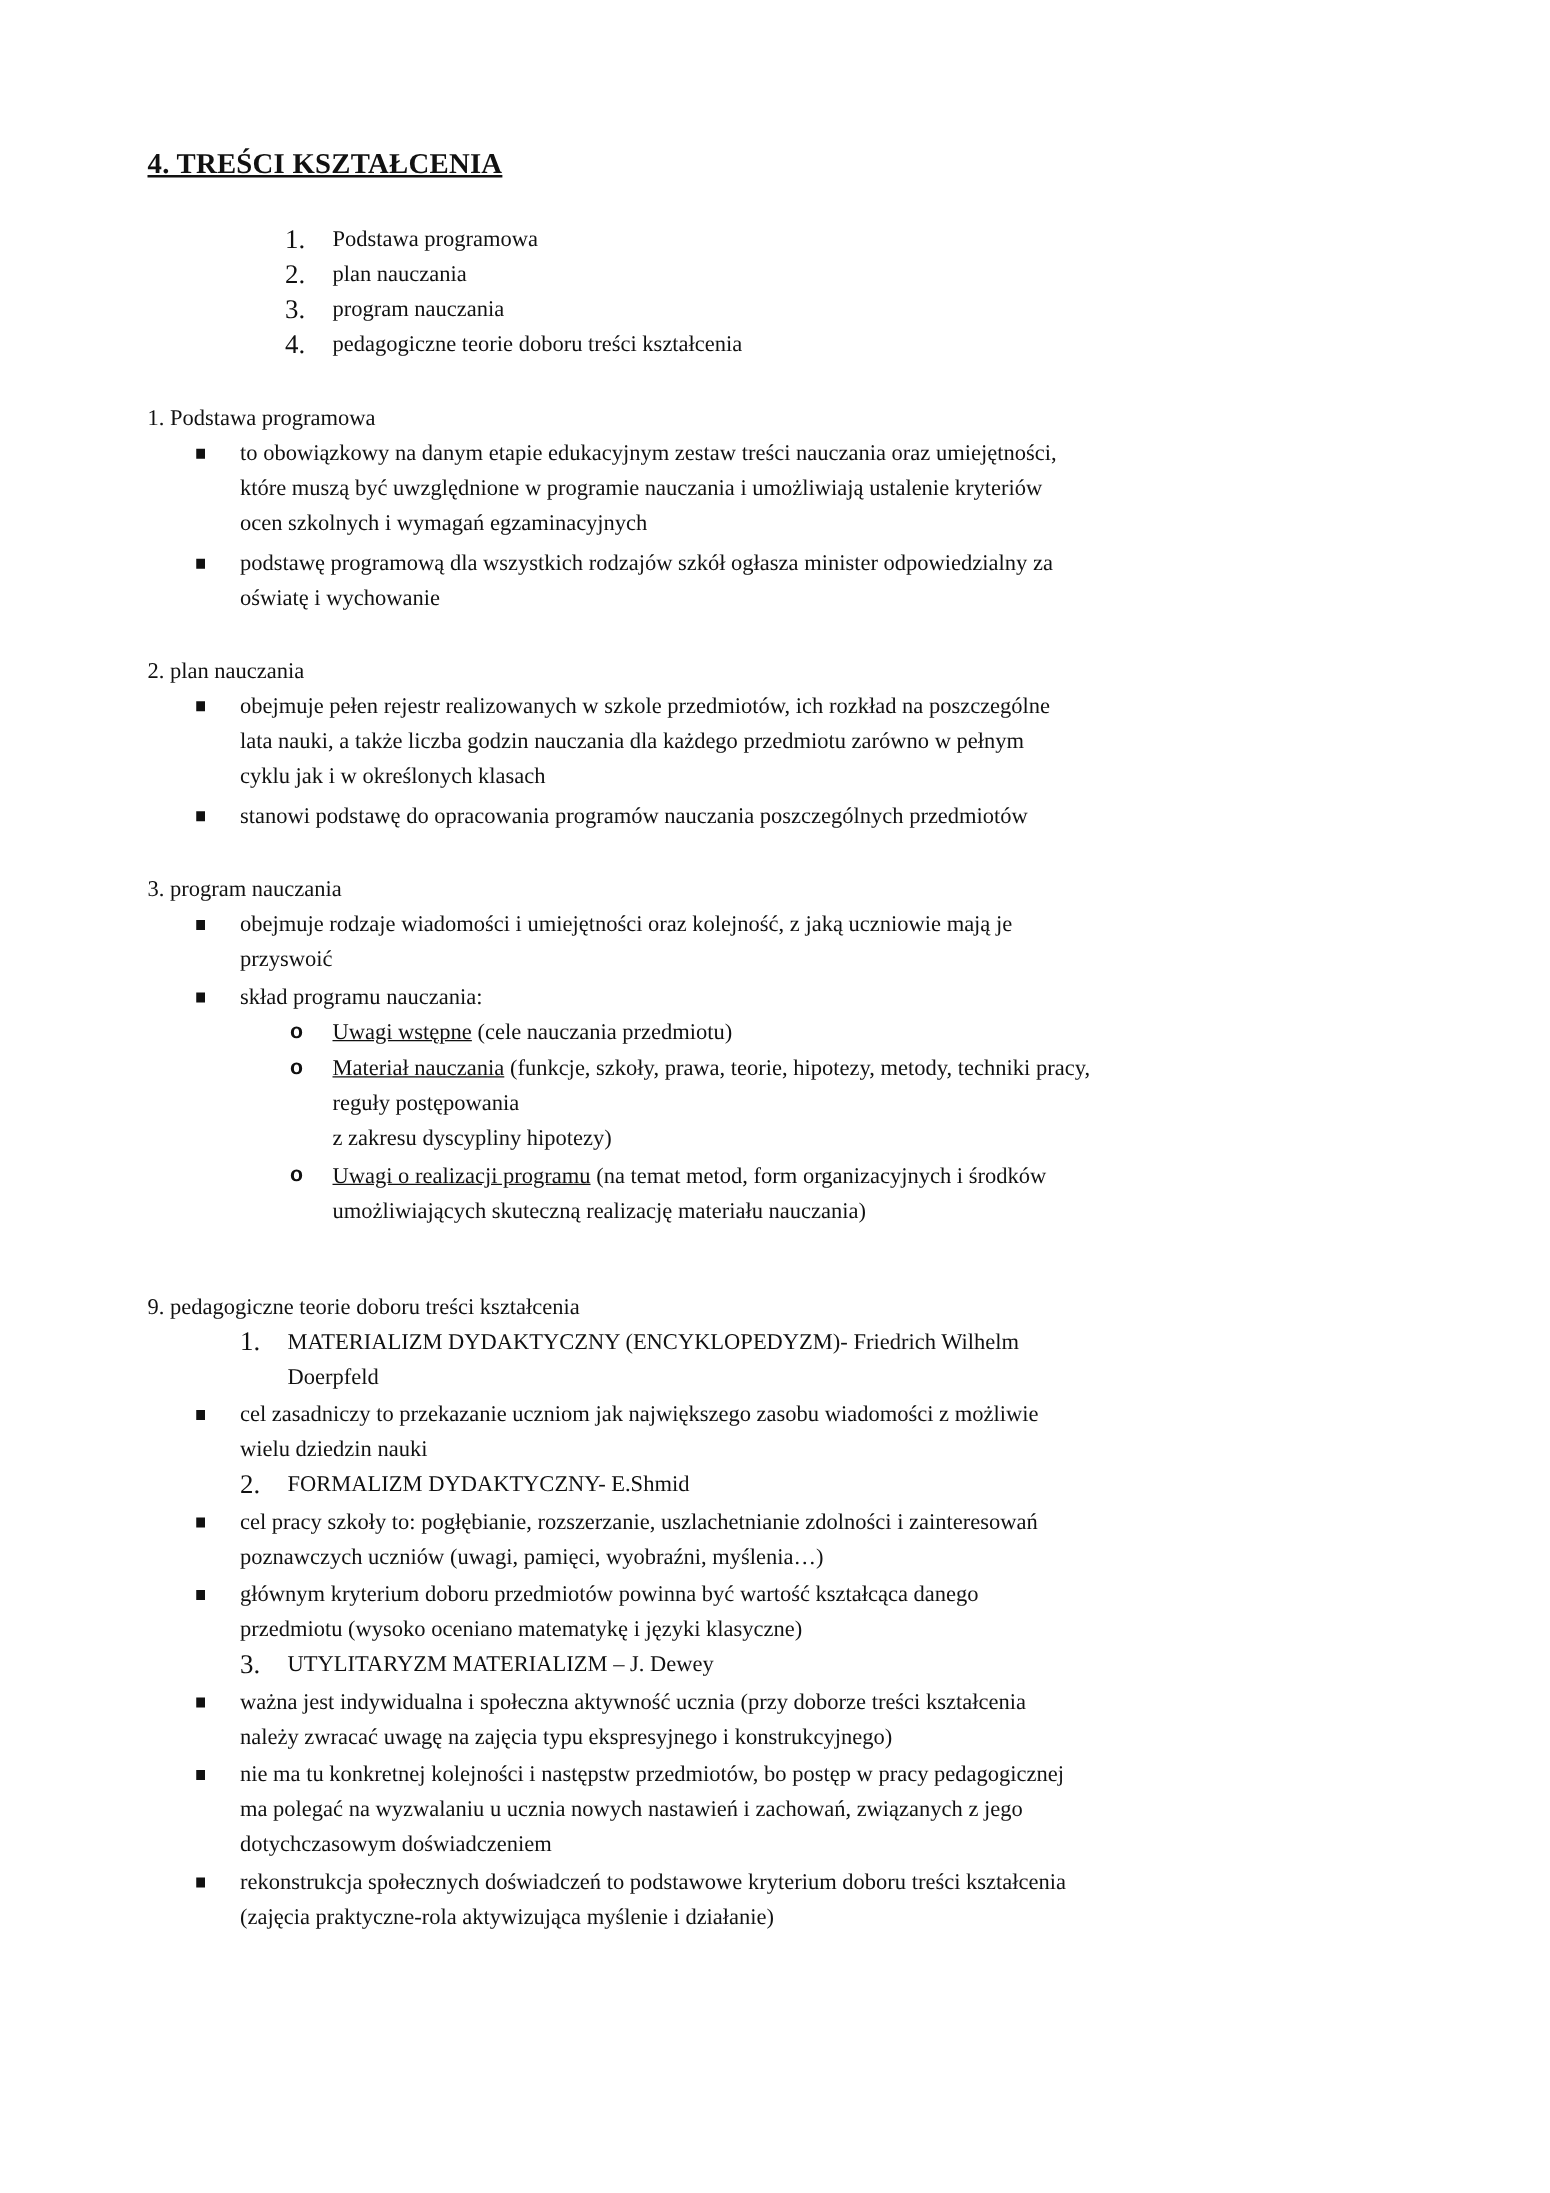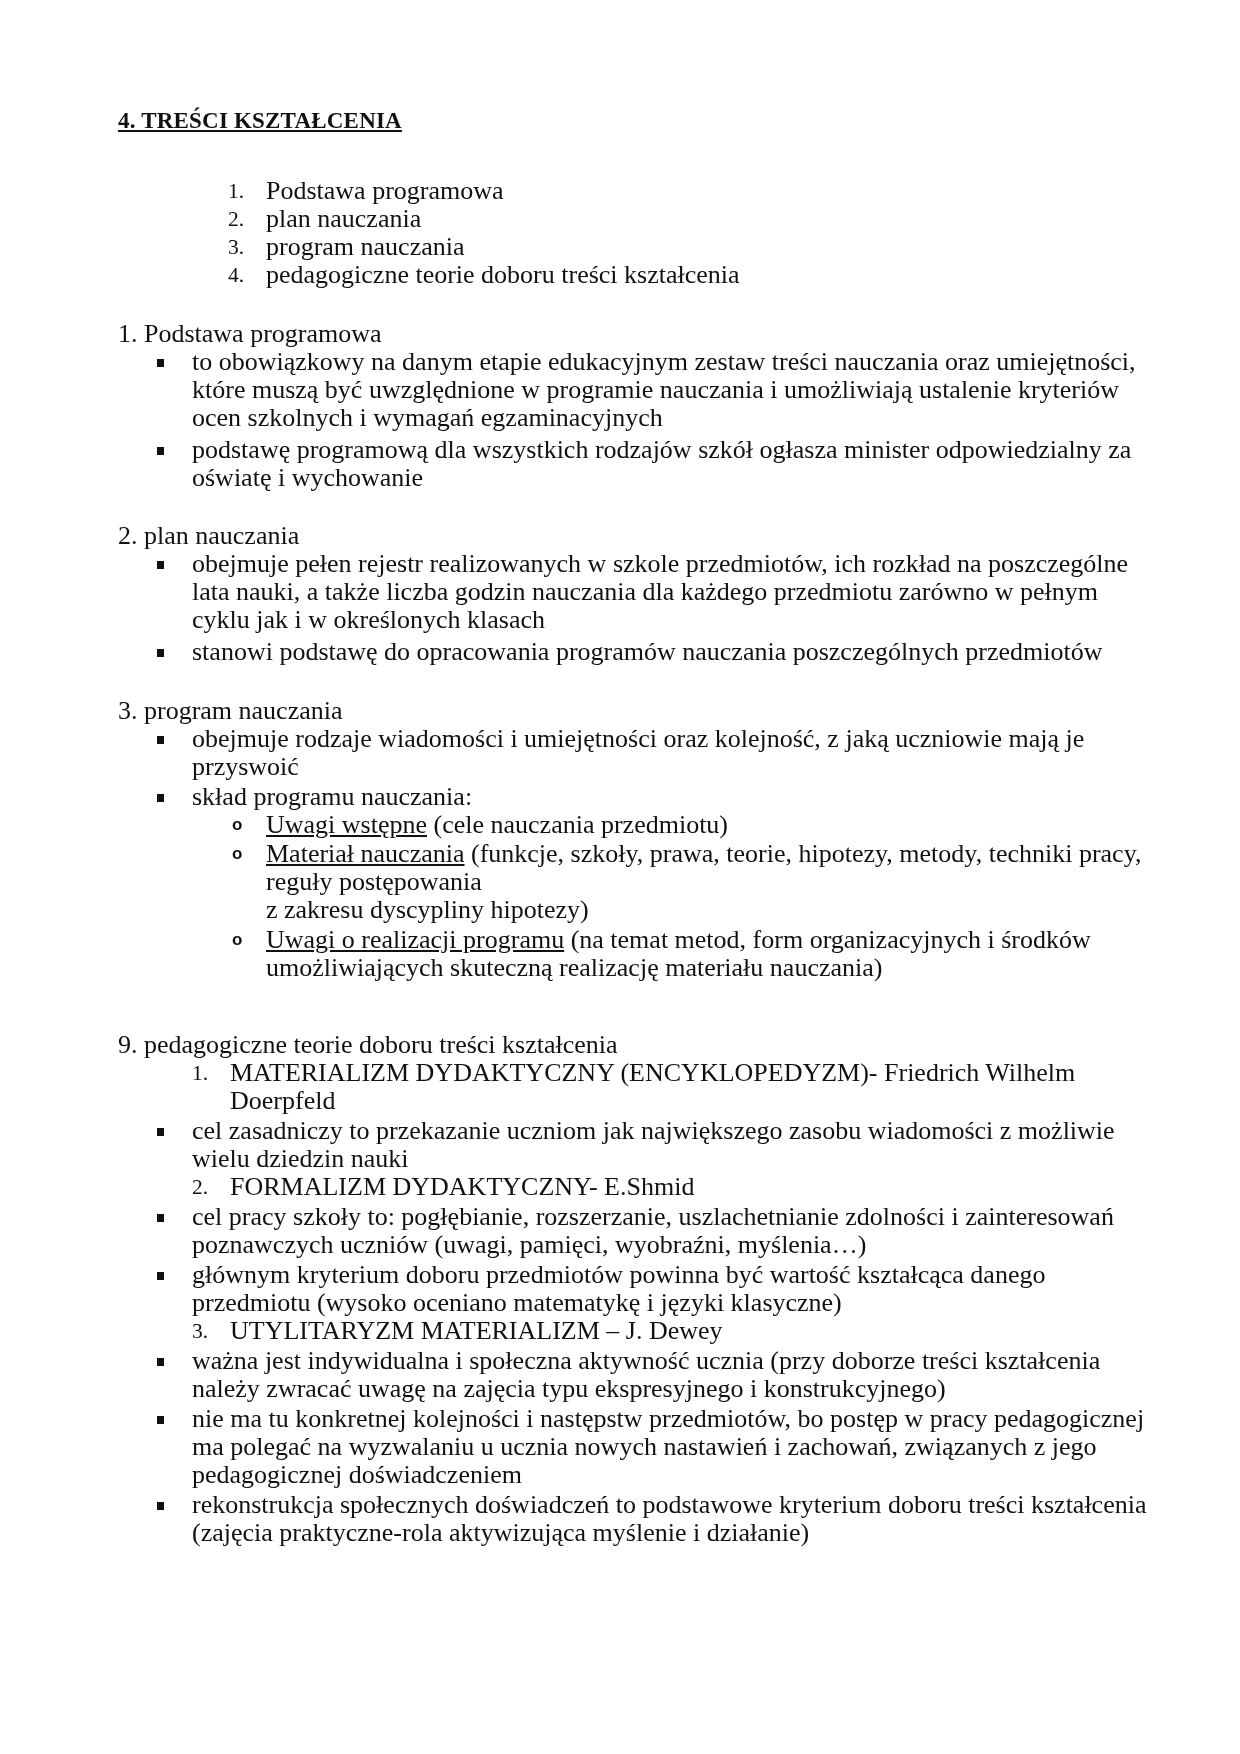--- a/index.html
+++ b/index.html
@@ -19,30 +19,30 @@
     position: absolute;
     left: 0;
     top: 0;
     width: 1240px;
     height: 1754px;
     background: #ffffff;
   }
   .title {
     position: absolute;
     left: 118px;
-    top: 108px;
+    top: 118px;
     font-size: 23px;
     font-weight: bold;
     text-decoration: underline;
     letter-spacing: 0.2px;
     margin: 0;
   }
   .line {
     position: absolute;
-    font-size: 26px;
+    font-size: 18px;
     line-height: 28px;
     white-space: nowrap;
   }
   .num {
     position: absolute;
     font-size: 21.5px;
     line-height: 28px;
   }
   .bullet-sq {
     position: absolute;
@@ -139,18 +139,18 @@
     <span class="line" style="left:192px;top:1289px">przedmiotu (wysoko oceniano matematykę i języki klasyczne)</span>
 
     <span class="num" style="left:192px;top:1317px">3.</span>
     <span class="line" style="left:230px;top:1317px">UTYLITARYZM MATERIALIZM – J. Dewey</span>
     <span class="bullet-sq" style="left:157px;top:1358px"></span>
     <span class="line" style="left:192px;top:1347px">ważna jest indywidualna i społeczna aktywność ucznia (przy doborze treści kształcenia</span>
     <span class="line" style="left:192px;top:1375px">należy zwracać uwagę na zajęcia typu ekspresyjnego i konstrukcyjnego)</span>
     <span class="bullet-sq" style="left:157px;top:1416px"></span>
     <span class="line" style="left:192px;top:1405px">nie ma tu konkretnej kolejności i następstw przedmiotów, bo postęp w pracy pedagogicznej</span>
     <span class="line" style="left:192px;top:1433px">ma polegać na wyzwalaniu u ucznia nowych nastawień i zachowań, związanych z jego</span>
-    <span class="line" style="left:192px;top:1461px">pedagogicznej doświadczeniem</span>
+    <span class="line" style="left:192px;top:1461px">dotychczasowym doświadczeniem</span>
     <span class="bullet-sq" style="left:157px;top:1502px"></span>
     <span class="line" style="left:192px;top:1491px">rekonstrukcja społecznych doświadczeń to podstawowe kryterium doboru treści kształcenia</span>
     <span class="line" style="left:192px;top:1519px">(zajęcia praktyczne-rola aktywizująca myślenie i działanie)</span>
   </div>
 </div>
 
 </body></html>

